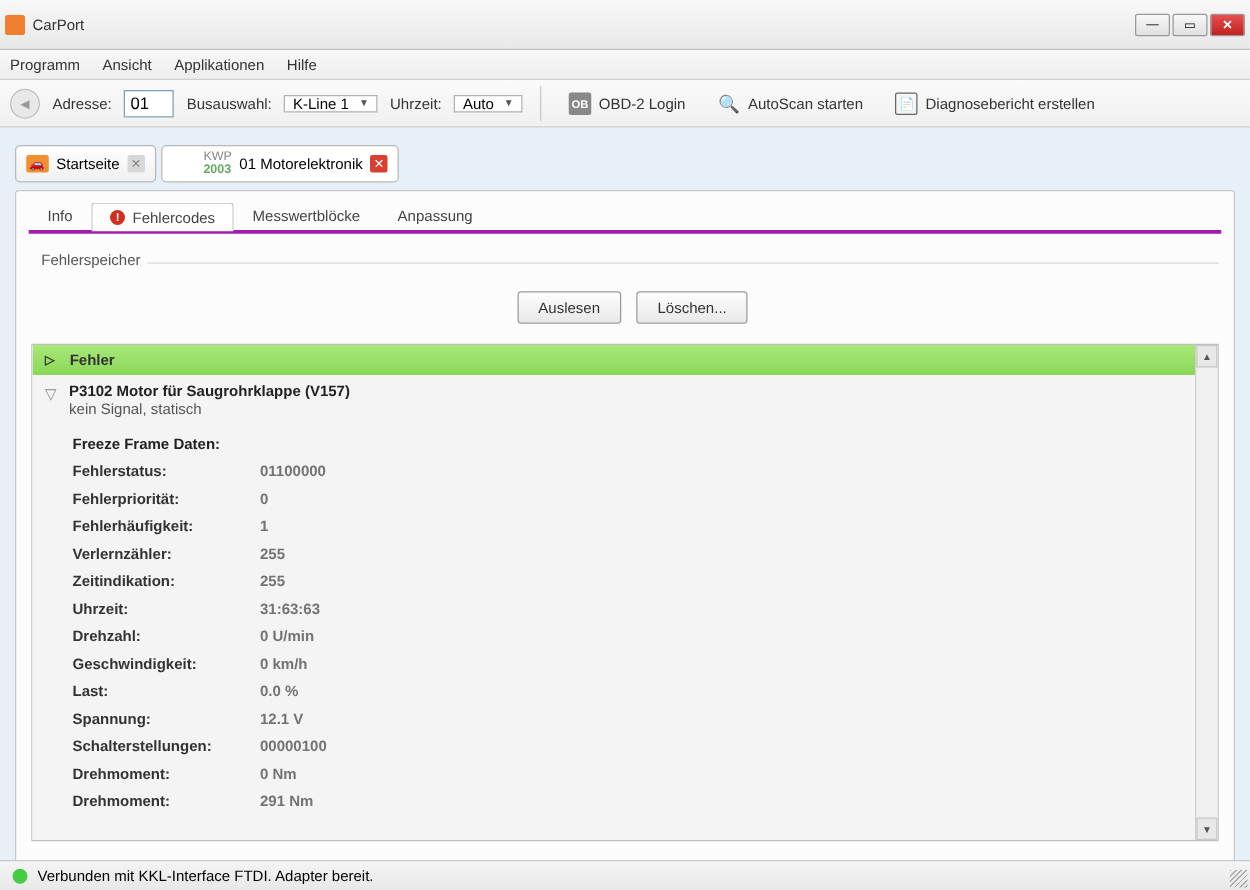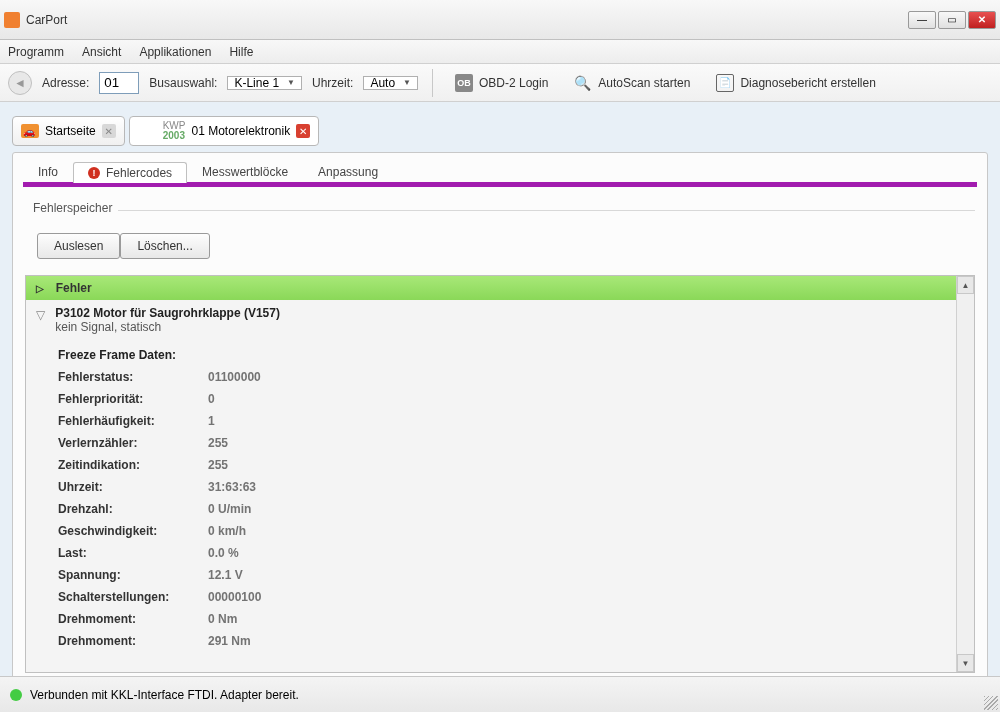--- a/index.html
+++ b/index.html
@@ -36,28 +36,28 @@
 .doctab .car-icon { width: 18px; height: 14px; background: #f09030; border-radius: 2px; display: flex; align-items: center; justify-content: center; color: #fff; font-size: 10px; }
 .doctab .kwp { font-size: 10px; line-height: 1; }
 .doctab .kwp .k1 { color: #888; }
 .doctab .kwp .k2 { color: #6a6; font-weight: bold; }
 .doctab .x { width: 14px; height: 14px; border-radius: 2px; display: flex; align-items: center; justify-content: center; font-size: 10px; }
 .doctab .x.gray { background: #d8d8d8; color: #888; }
 .doctab .x.red { background: #d84030; color: #fff; }
 
 .panel { background: #fcfcfc; border: 1px solid #c8c8c8; border-radius: 3px; margin-top: 6px; padding: 8px 10px 12px 10px; height: 568px; }
 
-.subtabs { display: flex; border-bottom: 5px solid #a21caf; height: 26px; }
+.subtabs { display: flex; border-bottom: 3px solid #a21caf; height: 26px; }
 .subtab { padding: 4px 14px; border: 1px solid transparent; border-bottom: none; cursor: pointer; color: #444; display: flex; align-items: center; gap: 6px; }
 .subtab.active { background: #fff; border-color: #c0c0c0; border-radius: 3px 3px 0 0; position: relative; top: 1px; }
 .subtab .err-icon { width: 12px; height: 12px; background: #d03020; color: #fff; border-radius: 50%; font-size: 9px; display: flex; align-items: center; justify-content: center; font-weight: bold; }
 
 .fieldset { margin: 14px 2px 0 2px; }
 .fieldset-label { color: #555; margin-bottom: 4px; margin-left: 8px; text-align: center; }
-.btnrow { display: flex; margin: 14px 0 0 12px; }
+.btnrow { display: flex; gap: 12px; margin: 14px 0 0 12px; justify-content: center; }
 .btn { height: 26px; padding: 0 16px; background: linear-gradient(to bottom, #fdfdfd, #e8e8e8); border: 1px solid #9a9a9a; border-radius: 3px; cursor: pointer; display: flex; align-items: center; color: #333; }
 
 .errbox { margin-top: 16px; border: 1px solid #c0c0c0; background: #fff; position: relative; height: 398px; display: flex; }
 .errcontent { flex: 1; overflow: hidden; background: #f4f4f4; }
 .errheader { background: linear-gradient(to bottom, #a8e878, #8ad858); height: 24px; display: flex; align-items: center; padding: 0 10px; gap: 12px; font-weight: bold; color: #333; }
 .errheader .tri { font-size: 10px; }
 .errbody { padding: 6px 10px 6px 10px; }
 .errtitle-row { display: flex; align-items: flex-start; gap: 10px; }
 .errtitle-row .expand { color: #888; font-size: 12px; margin-top: 2px; cursor: pointer; }
 .errtitle { flex: 1; }
@@ -66,21 +66,21 @@
 .ffhead { font-weight: bold; margin-top: 14px; margin-left: 22px; color: #222; }
 .ffgrid { margin-left: 22px; margin-top: 4px; }
 .ffrow { display: flex; height: 22px; align-items: center; font-weight: bold; }
 .ffkey { width: 150px; color: #333; }
 .ffval { color: #737373; }
 
 .vscroll { width: 18px; background: #f0f0f0; border-left: 1px solid #d0d0d0; display: flex; flex-direction: column; }
 .vscroll .arrow { height: 18px; background: #e8e8e8; border: 1px solid #c8c8c8; display: flex; align-items: center; justify-content: center; font-size: 8px; color: #555; cursor: pointer; }
 .vscroll .track { flex: 1; }
 
-.statusbar { position: absolute; bottom: 0; left: 0; right: 0; height: 36px; background: linear-gradient(to bottom, #f4f4f4, #e8e8e8); border-top: 1px solid #c8c8c8; display: flex; align-items: center; padding: 0 10px; gap: 8px; }
+.statusbar { position: absolute; bottom: 0; left: 0; right: 0; height: 24px; background: linear-gradient(to bottom, #f4f4f4, #e8e8e8); border-top: 1px solid #c8c8c8; display: flex; align-items: center; padding: 0 10px; gap: 8px; }
 .status-dot { width: 12px; height: 12px; background: #4c4; border-radius: 50%; }
 .resize { position: absolute; right: 2px; bottom: 2px; width: 14px; height: 14px; background: repeating-linear-gradient(135deg, #aaa 0 1px, transparent 1px 3px); }
 </style>
 </head>
 <body>
 
 <div class="titlebar">
   <div class="app-icon"></div>
   <div class="title">CarPort</div>
   <div class="winbtns">

